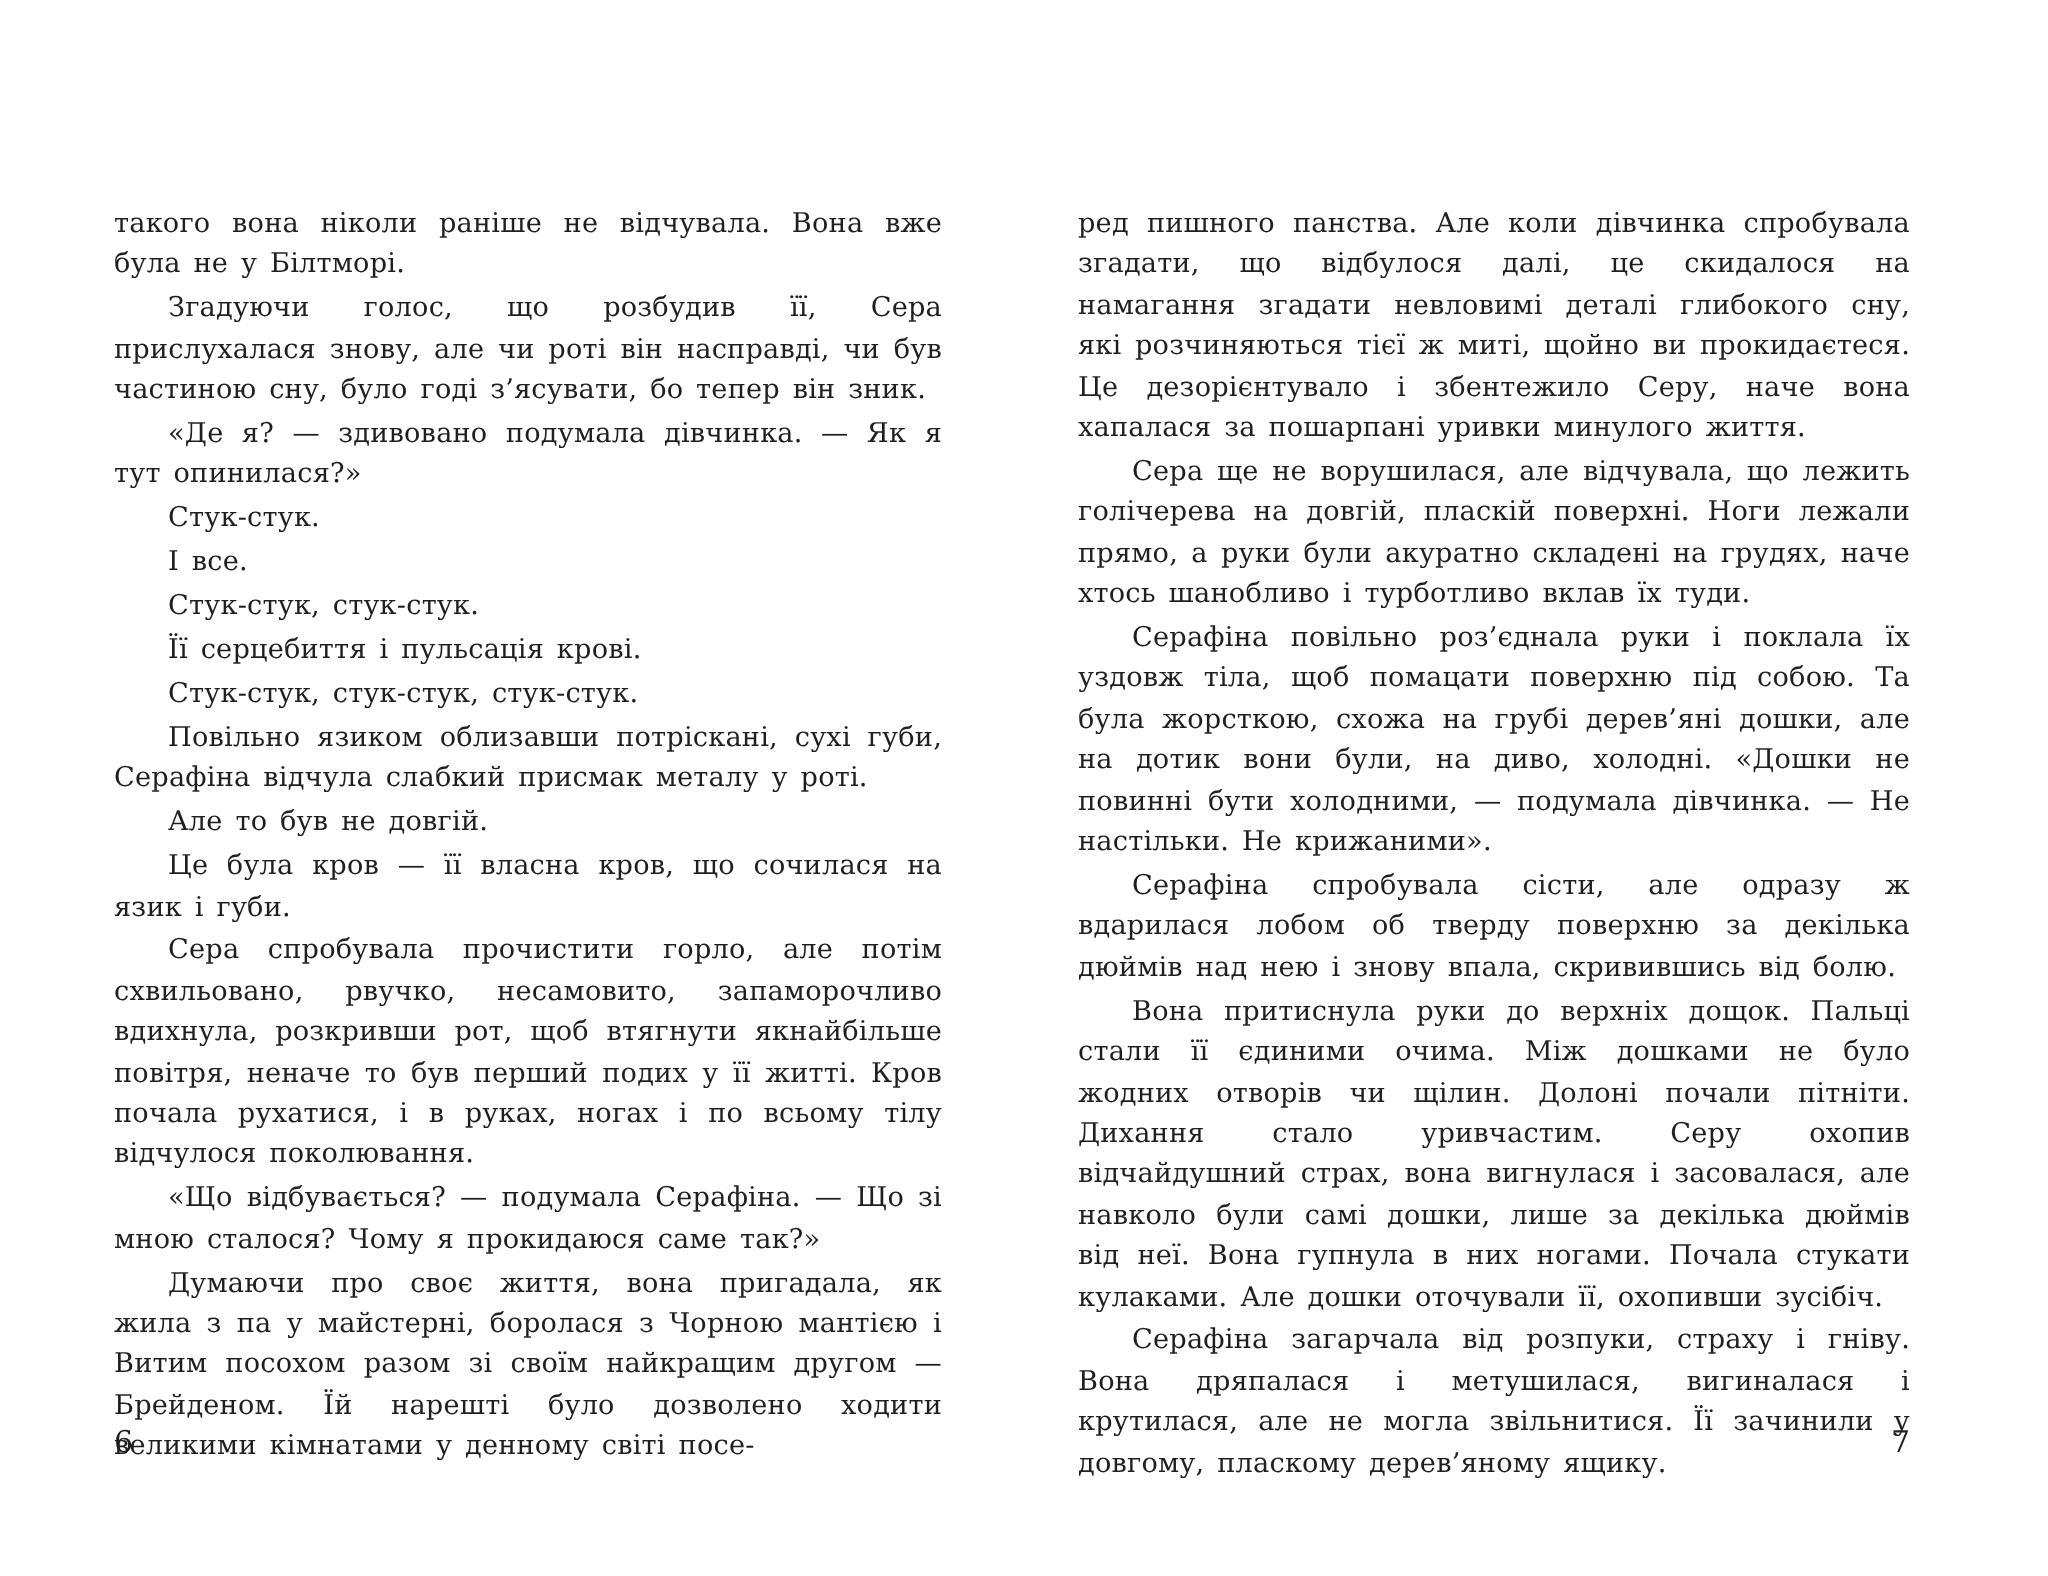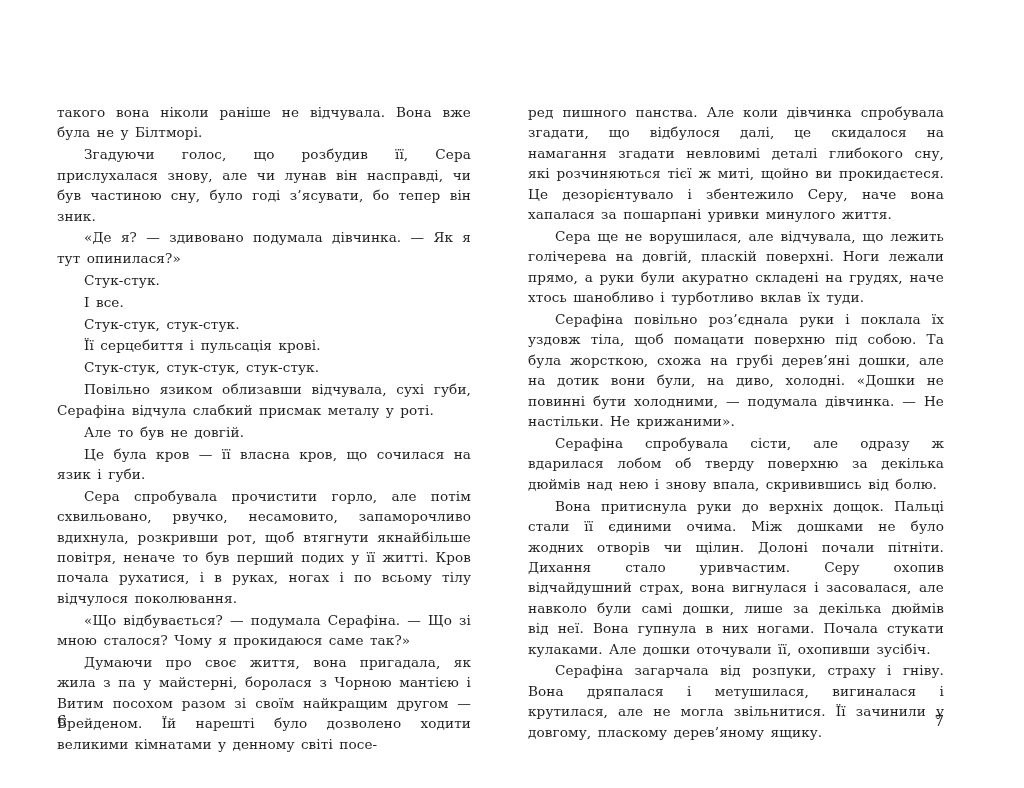--- a/index.html
+++ b/index.html
@@ -19,21 +19,21 @@
     position: absolute;
     inset: 0;
     background: #ffffff;
   }
   .page {
     position: absolute;
     top: 0;
     height: 576px;
   }
   .page.left  { left: 0;   width: 512px; }
-  .page.right { left: 489px; width: 512px; }
+  .page.right { left: 500px; width: 512px; }
   .text-block {
     position: absolute;
     top: 102px;
   }
   .page.left  .text-block { left: 57px;  width: 414px; }
   .page.right .text-block { left: 39px;  width: 416px; }
   .text-block p {
     margin: 0 0 1.5px 0;
     font-size: 13.6px;
     line-height: 20.4px;
@@ -53,28 +53,28 @@
   .page.right .page-num { left: 39px; width: 416px; text-align: right; }
 </style>
 </head>
 <body>
 
 <div class="spread">
 
   <div class="page left">
     <div class="text-block">
       <p class="cont">такого вона ніколи раніше не відчувала. Вона вже була не у Білтморі.</p>
-      <p>Згадуючи голос, що розбудив її, Сера прислухалася знову, але чи лунав він насправді, чи був частиною сну, було годі з’ясувати, бо тепер він зник.</p>
+      <p>Згадуючи голос, що розбудив її, Сера прислухалася знову, але чи роті він насправді, чи був частиною сну, було годі з’ясувати, бо тепер він зник.</p>
       <p>«Де я? — здивовано подумала дівчинка. — Як я тут опинилася?»</p>
       <p>Стук-стук.</p>
       <p>І все.</p>
       <p>Стук-стук, стук-стук.</p>
       <p>Її серцебиття і пульсація крові.</p>
       <p>Стук-стук, стук-стук, стук-стук.</p>
-      <p>Повільно язиком облизавши відчувала, сухі губи, Серафіна відчула слабкий присмак металу у роті.</p>
+      <p>Повільно язиком облизавши потріскані, сухі губи, Серафіна відчула слабкий присмак металу у роті.</p>
       <p>Але то був не довгій.</p>
       <p>Це була кров — її власна кров, що сочилася на язик і губи.</p>
       <p>Сера спробувала прочистити горло, але потім схвильовано, рвучко, несамовито, запаморочливо вдихнула, розкривши рот, щоб втягнути якнайбільше повітря, неначе то був перший подих у її житті. Кров почала рухатися, і в руках, ногах і по всьому тілу відчулося поколювання.</p>
       <p>«Що відбувається? — подумала Серафіна. — Що зі мною сталося? Чому я прокидаюся саме так?»</p>
       <p>Думаючи про своє життя, вона пригадала, як жила з па у майстерні, боролася з Чорною мантією і Витим посохом разом зі своїм найкращим другом — Брейденом. Їй нарешті було дозволено ходити великими кімнатами у денному світі посе-</p>
     </div>
     <div class="page-num">6</div>
   </div>
 
   <div class="page right">

